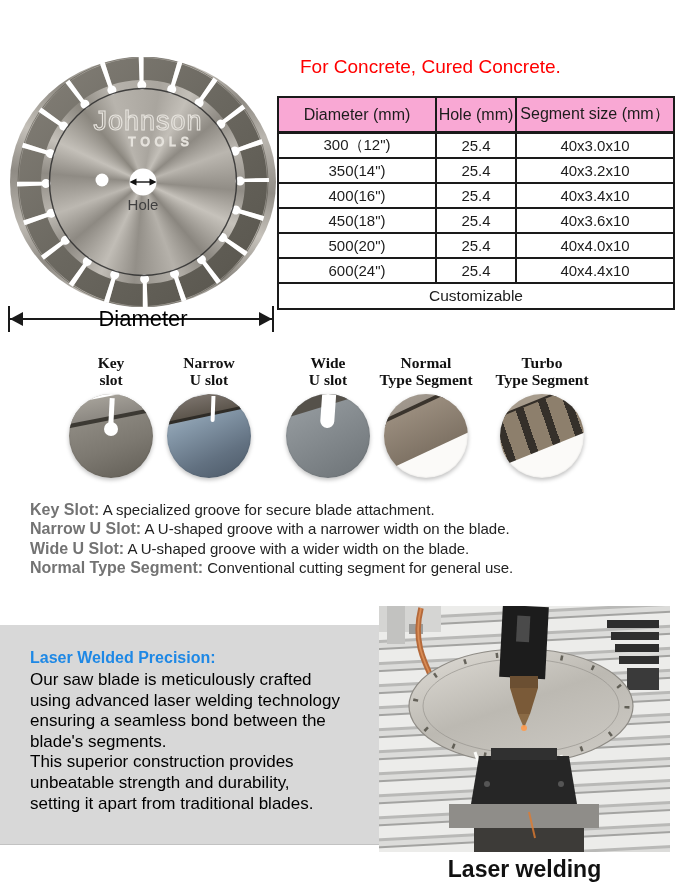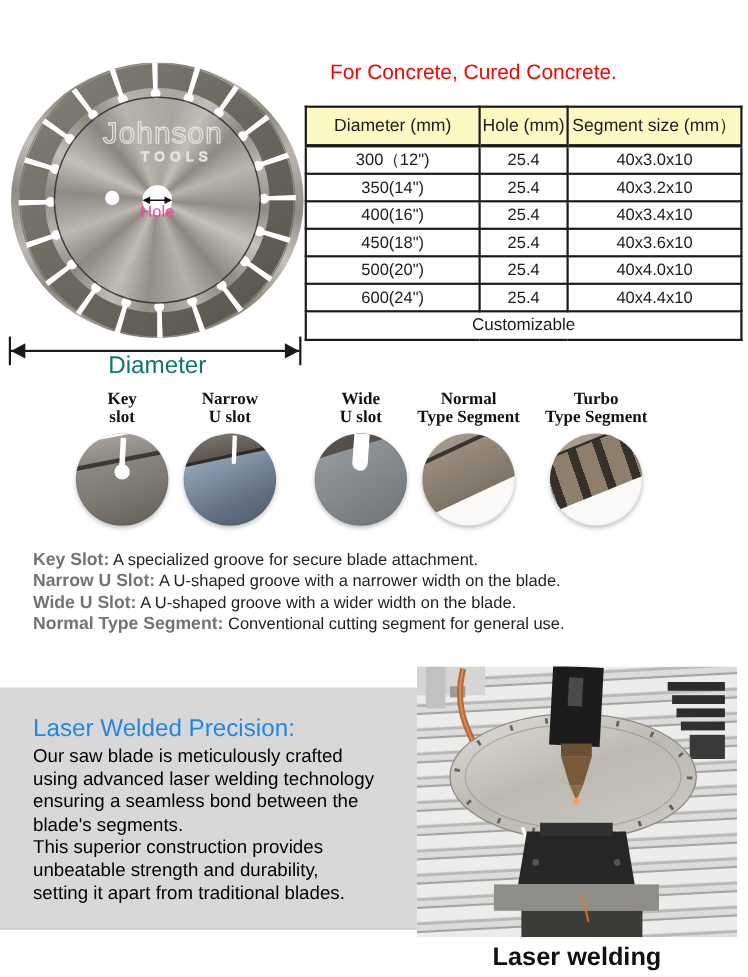--- a/index.html
+++ b/index.html
@@ -13,35 +13,35 @@
     background:conic-gradient(from 10deg,
       #a9a59e 0deg,#c3bfb8 18deg,#8e8a83 40deg,#bab6af 60deg,#918d86 85deg,#c6c2bb 105deg,
       #8a867f 130deg,#b5b1aa 150deg,#938f88 175deg,#c1bdb6 195deg,#8d8982 220deg,#bcb8b1 240deg,
       #8f8b84 265deg,#c4c0b9 285deg,#8b877f 310deg,#b8b4ad 330deg,#a9a59e 360deg);}
   .blade-overlay{position:absolute;left:10px;top:57px;width:266px;height:250px;}
   .blade-logo{position:absolute;left:86px;top:108px;width:124px;text-align:center;
     font-family:Liberation Sans, sans-serif;line-height:1;pointer-events:none;
     color:#dcd9d3;-webkit-text-fill-color:transparent;-webkit-text-stroke:1.1px #e6e3dd;}
   .blade-logo .l1{font-size:27px;letter-spacing:1px;}
   .blade-logo .l2{font-size:12px;letter-spacing:5px;display:block;margin-top:1px;padding-left:26px;}
-  .hole-label{position:absolute;left:113px;top:184px;width:60px;text-align:center;font-size:15px;color:#ec4899;}
+  .hole-label{position:absolute;left:113px;top:196px;width:60px;text-align:center;font-size:15px;color:#404040;}
 
   .dim-arrow{position:absolute;left:8px;top:306px;width:266px;height:26px;}
   .dim-arrow .tick{position:absolute;top:0;width:2px;height:26px;background:#1a1a1a;}
   .dim-arrow .tick.left{left:0;} .dim-arrow .tick.right{right:0;}
   .dim-arrow .line{position:absolute;left:2px;right:2px;top:12px;height:2px;background:#1a1a1a;}
   .dim-arrow .head{position:absolute;top:6px;width:0;height:0;border-top:7px solid transparent;border-bottom:7px solid transparent;}
   .dim-arrow .head.left{left:2px;border-right:13px solid #1a1a1a;}
   .dim-arrow .head.right{right:2px;border-left:13px solid #1a1a1a;}
-  .dim-label{position:absolute;left:10px;top:319px;width:266px;text-align:center;font-size:22px;color:#0f766e;}
+  .dim-label{position:absolute;left:10px;top:306px;width:266px;text-align:center;font-size:22px;color:#000000;}
 
   
   .spec-heading{position:absolute;left:300px;top:56px;font-size:19px;color:#ff0000;}
   .spec-table{position:absolute;left:277px;top:96px;width:396px;border-collapse:collapse;table-layout:fixed;}
-  .spec-table th{background:#fef9c3;border:2px solid #1a1a1a;border-bottom:3px solid #1a1a1a;
+  .spec-table th{background:#f9a8d4;border:2px solid #1a1a1a;border-bottom:3px solid #1a1a1a;
     height:31px;font-weight:400;font-size:16px;color:#1c1c1c;}
   .spec-table td{border:2px solid #1a1a1a;height:21px;text-align:center;font-size:15px;color:#1c1c1c;}
   .spec-table td.footer{height:22px;font-size:15.5px;}
   .col1{width:158px;} .col2{width:80px;} .col3{width:158px;}
 
   
   .slots-row{position:absolute;left:0;top:350px;width:680px;height:140px;}
   .slot-item{position:absolute;width:112px;text-align:center;}
   .si1{left:55px;} .si2{left:153px;} .si3{left:272px;} .si4{left:370px;} .si5{left:486px;}
   .slot-label{font-family:"Liberation Serif", serif;font-weight:700;font-size:15.5px;line-height:17px;
@@ -74,21 +74,21 @@
   .c5 .band{top:8px;height:46px;transform:rotate(-22deg);
     background:repeating-linear-gradient(93deg,#8d7f6c 0 16px,#35302a 16px 24px);}
 
   
   .defs{position:absolute;left:30px;top:500px;width:635px;}
   .def-line{font-size:15px;line-height:19.3px;color:#222;}
   .def-term{color:#737373;font-weight:700;font-size:16px;}
 
   
   .laser-panel{position:absolute;left:0;top:625px;width:379px;height:219px;background:#d8d8d8;border-bottom:1px solid #c2c2c2;}
-  .laser-heading{margin:24px 0 3px 30px;font-size:22px;color:#1e88e5;}
+  .laser-heading{margin:24px 0 3px 30px;font-size:16px;color:#1e88e5;font-weight:bold;}
   .laser-body{margin:2px 20px 0 30px;font-size:17px;line-height:20.6px;color:#000000;white-space:pre-line;}
   .laser-photo{position:absolute;left:379px;top:606px;width:291px;height:246px;}
   .laser-caption{position:absolute;left:379px;top:856px;width:291px;text-align:center;
     font-size:23px;font-weight:700;color:#111;}
 </style>
 </head>
 <body>
 
 <div class="page">
 

